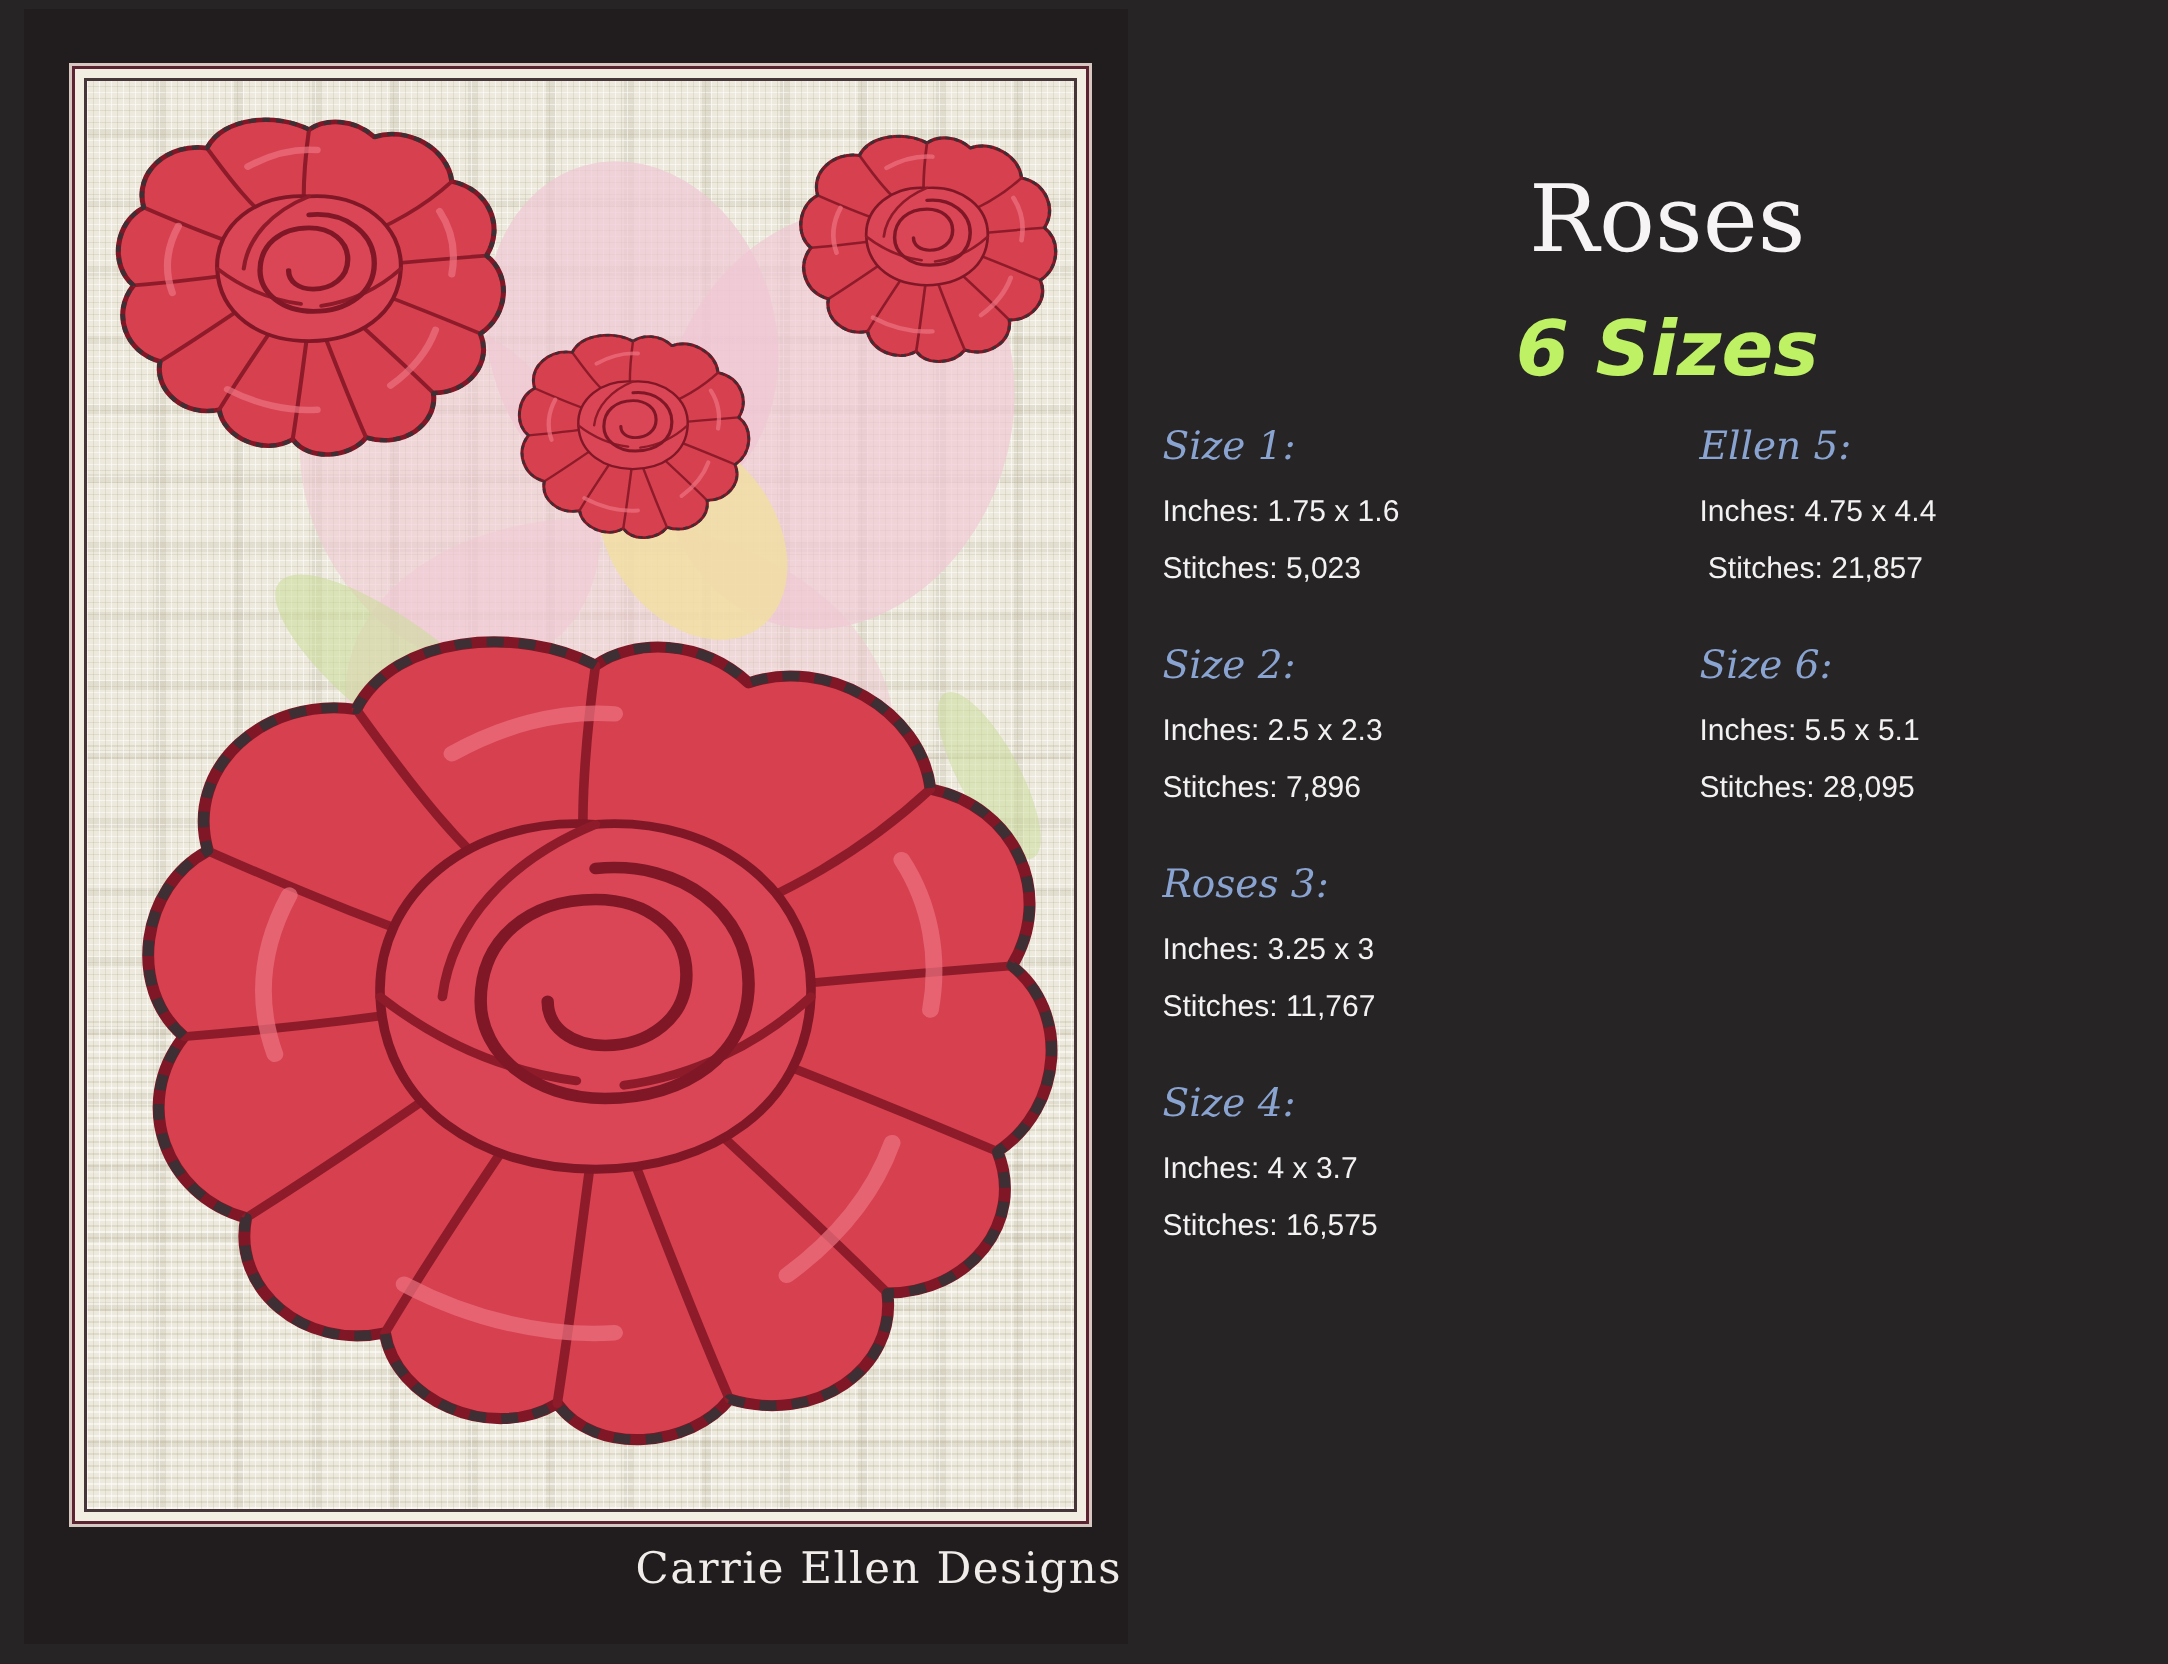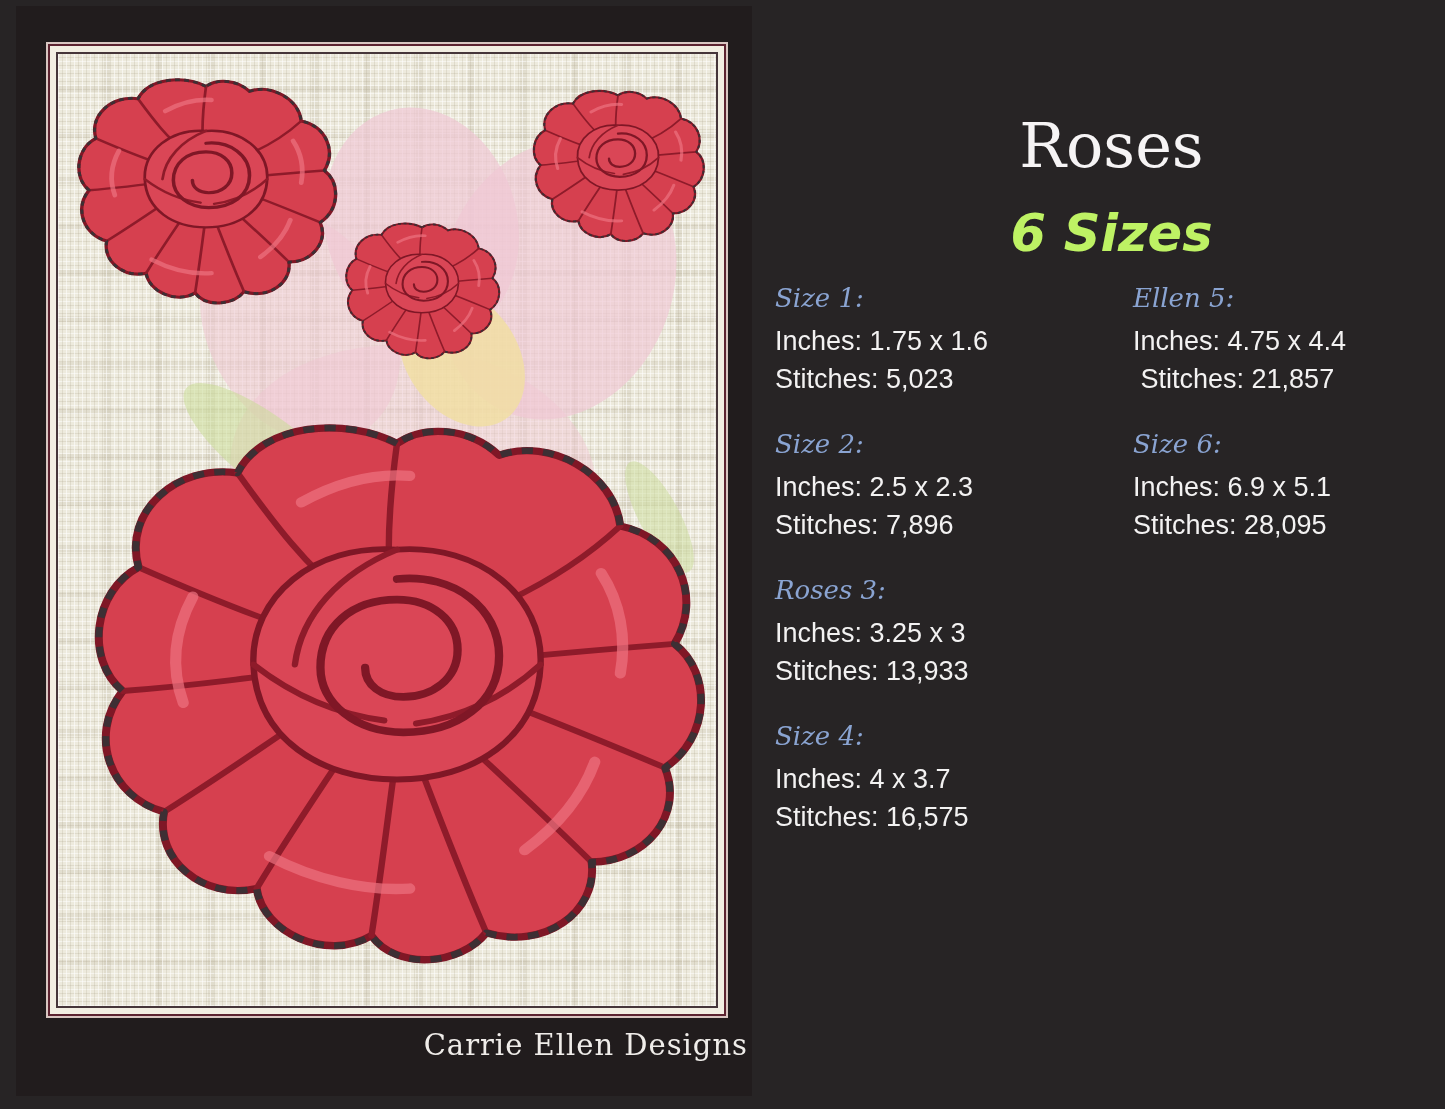--- a/index.html
+++ b/index.html
@@ -51,21 +51,21 @@
   }
   .col{position:absolute;top:282px;}
   .col-left{left:775px;width:350px;}
   .col-right{left:1133px;width:312px;}
   .size-block{margin-bottom:30px;}
   .size-label{
     font-family:"DejaVu Serif","Liberation Serif",serif;font-style:italic;
     font-size:26px;line-height:32px;color:#8aa4d2;margin-bottom:8px;
   }
   .size-line{
-    font-family:"Liberation Sans",sans-serif;font-size:27px;line-height:38px;
+    font-family:"Liberation Sans",sans-serif;font-size:20px;line-height:38px;
     color:#f3f2f2;white-space:pre-wrap;
   }
 </style>
 </head>
 <body>
 
 <svg width="0" height="0" style="position:absolute" aria-hidden="true">
   <defs>
     <g id="rose">
 
@@ -154,35 +154,35 @@
       <div class="size-line">Stitches: 5,023</div>
     </div>
     <div class="size-block">
       <div class="size-label">Size 2:</div>
       <div class="size-line">Inches: 2.5 x 2.3</div>
       <div class="size-line">Stitches: 7,896</div>
     </div>
     <div class="size-block">
       <div class="size-label">Roses 3:</div>
       <div class="size-line">Inches: 3.25 x 3</div>
-      <div class="size-line">Stitches: 13,933</div>
+      <div class="size-line">Stitches: 11,767</div>
     </div>
     <div class="size-block">
       <div class="size-label">Size 4:</div>
       <div class="size-line">Inches: 4 x 3.7</div>
       <div class="size-line">Stitches: 16,575</div>
     </div>
   </div>
 
   <div class="col col-right">
     <div class="size-block">
       <div class="size-label">Ellen 5:</div>
       <div class="size-line">Inches: 4.75 x 4.4</div>
       <div class="size-line"> Stitches: 21,857</div>
     </div>
     <div class="size-block">
       <div class="size-label">Size 6:</div>
-      <div class="size-line">Inches: 6.9 x 5.1</div>
+      <div class="size-line">Inches: 5.5 x 5.1</div>
       <div class="size-line">Stitches: 28,095</div>
     </div>
   </div>
 
 </div>
 
 </body></html>

